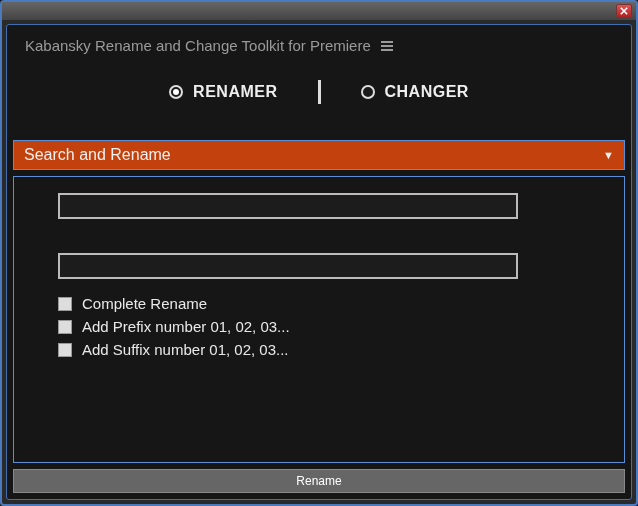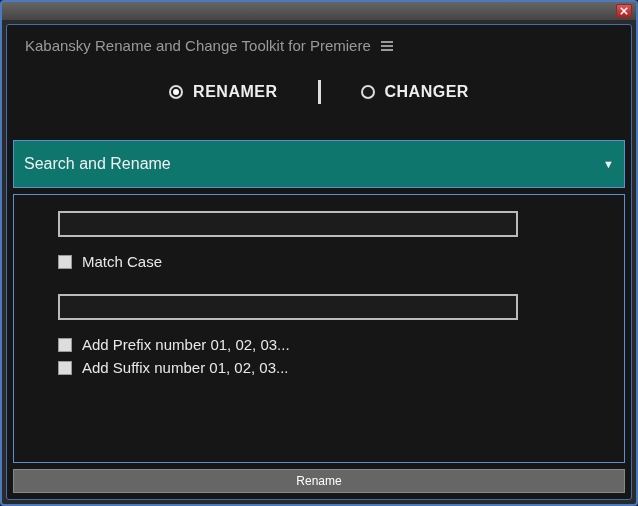--- a/index.html
+++ b/index.html
@@ -114,23 +114,23 @@
       font-size: 16px;
       letter-spacing: 0.5px;
     }
     .divider-vert {
       width: 3px;
       height: 24px;
       background: #ddd;
     }
     .dropdown-bar {
       margin: 0 6px;
-      background: #0f766e;
+      background: #c2410c;
       border: 1px solid #5a8fd7;
-      padding: 14px 10px;
+      padding: 5px 10px;
       display: flex;
       justify-content: space-between;
       align-items: center;
       color: #f0f0f0;
       font-size: 16px;
       cursor: pointer;
     }
     .dropdown-caret {
       color: #f0f0f0;
       font-size: 11px;
@@ -219,29 +219,29 @@
     </div>
 
     <div class="dropdown-bar">
       <span>Search and Rename</span>
       <span class="dropdown-caret">▼</span>
     </div>
 
     <div class="panel">
       <input type="text" class="text-input" value="" style="">
 
+
+      <div class="gap"></div>
+
+      <input type="text" class="text-input" value="" style="">
+
       <div class="check-row">
         <span class="checkbox"></span>
-        <span class="check-label">Match Case</span>
-      </div>
-
-      <div class="gap"></div>
-
-      <input type="text" class="text-input" value="" style="">
-
+        <span class="check-label">Complete Rename</span>
+      </div>
       <div class="check-row">
         <span class="checkbox"></span>
         <span class="check-label">Add Prefix number 01, 02, 03...</span>
       </div>
       <div class="check-row">
         <span class="checkbox"></span>
         <span class="check-label">Add Suffix number 01, 02, 03...</span>
       </div>
     </div>
 

